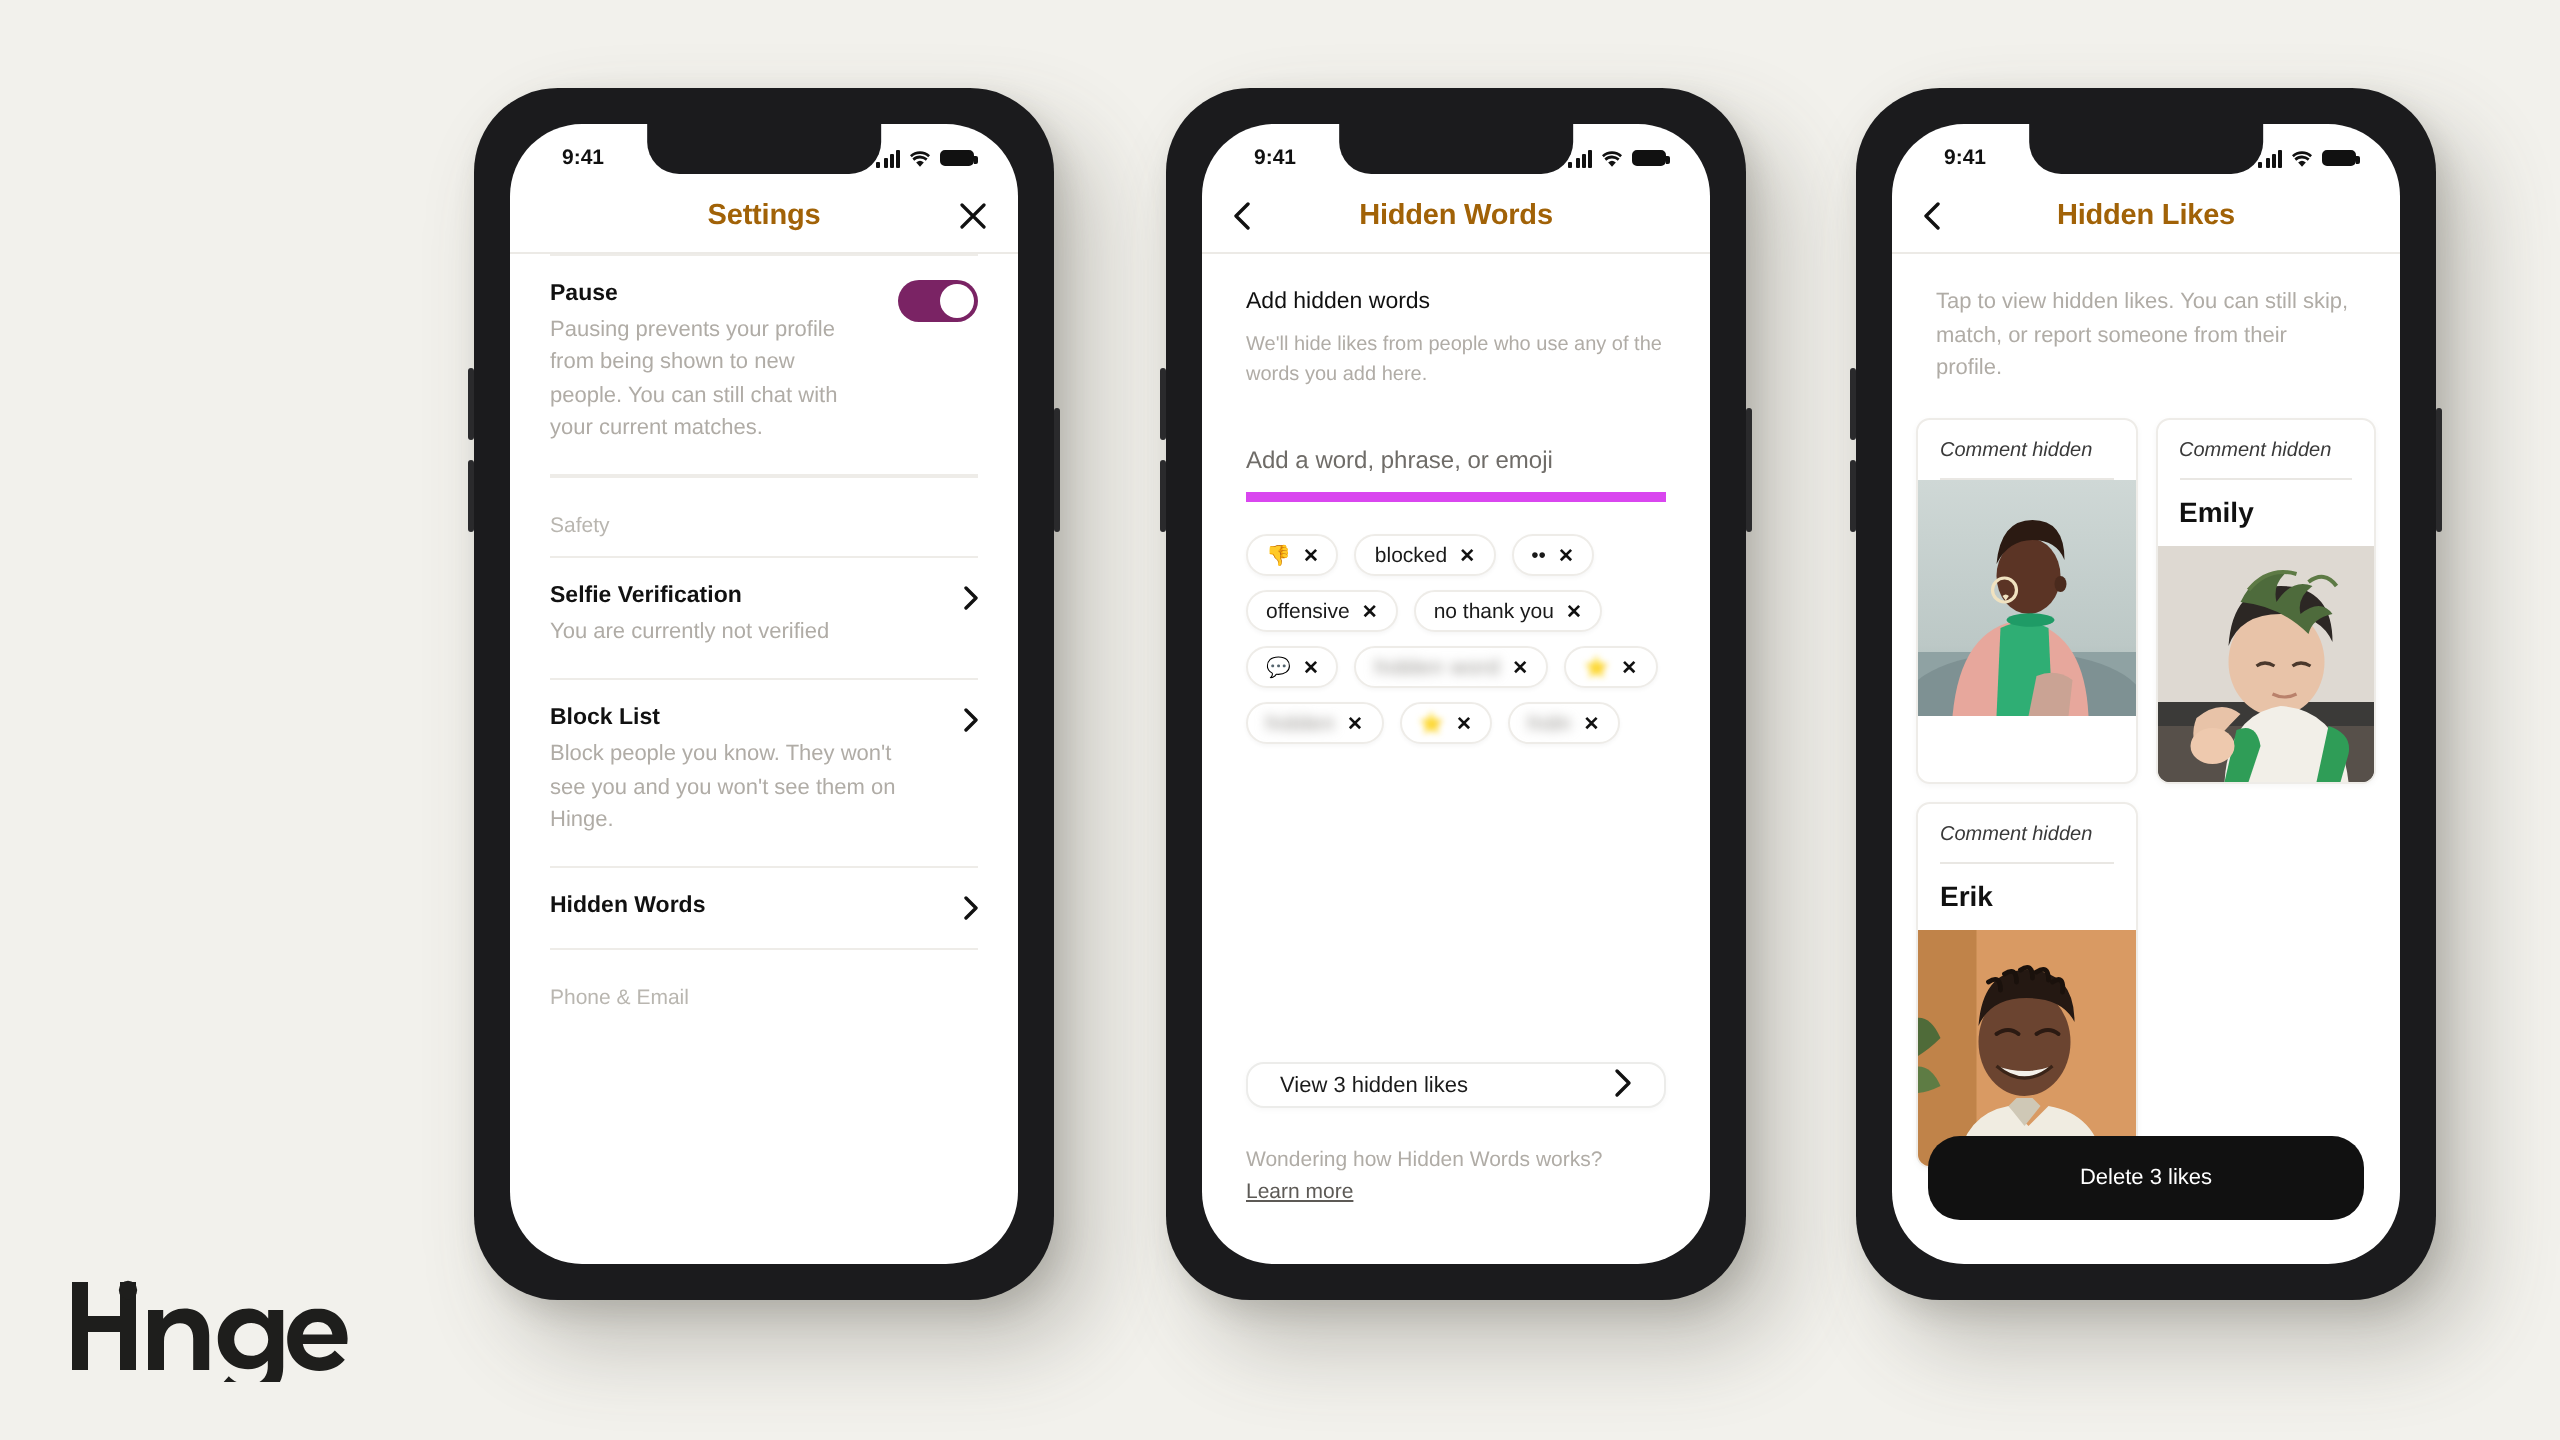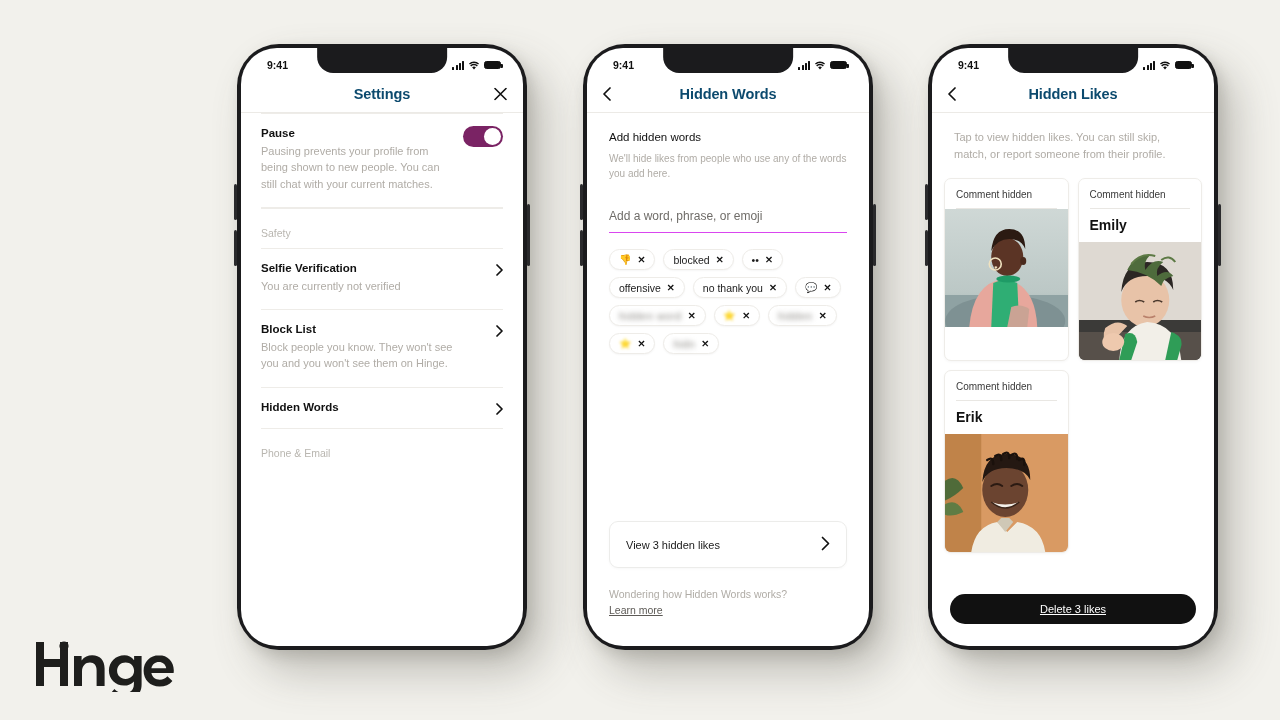--- a/index.html
+++ b/index.html
@@ -8,21 +8,21 @@
     background:#F2F1EC;
     font-family:"Liberation Sans", sans-serif;
     position:relative;
   }
 
   
   .phone {
     position:absolute;
     background:#1b1b1d;
     border-radius:42px;
-    padding:4px;
+    padding:18px;
     box-shadow: 18px 22px 42px rgba(80,75,65,0.30), 4px 6px 14px rgba(80,75,65,0.18);
   }
   .screen {
     width:100%; height:100%;
     background:#ffffff;
     border-radius:36px;
     overflow:hidden;
     position:relative;
   }
   .notch {
@@ -73,21 +73,21 @@
     width:1.6px; height:3.4px; background:#111; border-radius:0 1px 1px 0;
   }
 
   
   .navbar {
     position:absolute; top:28px; left:0; right:0;
     height:36px;
     display:flex; align-items:center; justify-content:center;
     z-index:20;
   }
-  .navtitle { font-size:14.5px; font-weight:bold; color:#0c4a6e; letter-spacing:-0.1px; }
+  .navtitle { font-size:14.5px; font-weight:bold; color:#a16207; letter-spacing:-0.1px; }
   .nav-left, .nav-right {
     position:absolute; top:50%; transform:translateY(-50%);
     display:flex; align-items:center; justify-content:center;
   }
   .nav-left { left:16px; }
   .nav-right { right:16px; }
   .navdivider { position:absolute; top:64px; left:0; right:0; height:1px; background:#eceae6; z-index:19; }
 
   .content { position:absolute; top:65px; left:0; right:0; bottom:0; overflow:hidden; }
 
@@ -118,21 +118,21 @@
   }
 
   
   .hw-wrap { padding:18px 22px 0 22px; }
   .hw-h { font-size:11.5px; font-weight:normal; color:#111; }
   .hw-p { font-size:10px; color:#b0aca6; line-height:1.5; margin-top:8px; }
   .hw-input {
     margin:28px 0 0 0;
     font-size:12px; color:#6f6c68;
     padding-bottom:9px;
-    border-bottom:1px solid #d946ef;
+    border-bottom:5px solid #d946ef;
   }
   .chips { display:flex; flex-wrap:wrap; gap:7px 8px; margin-top:16px; }
   .chip {
     border:1px solid #eeece8;
     border-radius:13px;
     background:#fff;
     height:21px;
     padding:0 9px;
     display:flex; align-items:center; gap:6px;
     font-size:10.5px; color:#1a1a1a;
@@ -142,21 +142,21 @@
   .chip.blurred .lbl {
     filter:blur(2.6px);
     color:#8d8a85;
     letter-spacing:.5px;
   }
   .chip .emo { font-size:10px; filter:blur(1.6px); }
   .chip .emo.sharp { filter:none; }
 
   .viewbtn {
     position:absolute; left:22px; right:22px; bottom:78px;
-    height:47px;
+    height:23px;
     border:1px solid #ececea;
     border-radius:9px;
     background:#fff;
     display:flex; align-items:center; justify-content:space-between;
     padding:0 16px;
     font-size:11px; color:#1a1a1a;
     box-shadow:0 1px 3px rgba(0,0,0,0.03);
   }
   .footnote { position:absolute; left:22px; bottom:28px; }
   .footnote .q { font-size:10.5px; color:#b0aca6; }
@@ -169,30 +169,30 @@
     gap:9px;
     padding:16px 12px 0 12px;
   }
   .lcard {
     border:1px solid #eeece8;
     border-radius:7px;
     background:#fff;
     overflow:hidden;
     box-shadow:0 1px 3px rgba(0,0,0,0.04);
   }
-  .lcard .ch { font-size:10px; color:#3a3a3a; padding:10px 11px 8px 11px; }
+  .lcard .ch { font-size:10px; font-style:italic; color:#3a3a3a; padding:10px 11px 8px 11px; }
   .lcard .hr { height:1px; background:#e9e7e3; margin:0 11px; }
   .lcard .nm { font-size:14px; font-weight:bold; color:#111; padding:8px 11px 9px 11px; }
   .photo { width:100%; height:118px; position:relative; overflow:hidden; }
   .deletebtn {
     position:absolute; left:18px; right:18px; bottom:22px;
-    height:30px; border-radius:16px;
+    height:42px; border-radius:16px;
     background:#111;
     color:#fff; font-size:11px;
-    display:flex; align-items:center; justify-content:center;text-decoration:underline;
+    display:flex; align-items:center; justify-content:center;
   }
 
   
   .brand { position:absolute; left:34px; bottom:24px; }
 </style>
 </head>
 <body style="background: rgb(242, 241, 236);">
 
 <div class="phone" style="left:237px; top:44px; width:290px; height:606px;">
   <div class="sidebtn left" style="top:140px; height:36px;"></div>

